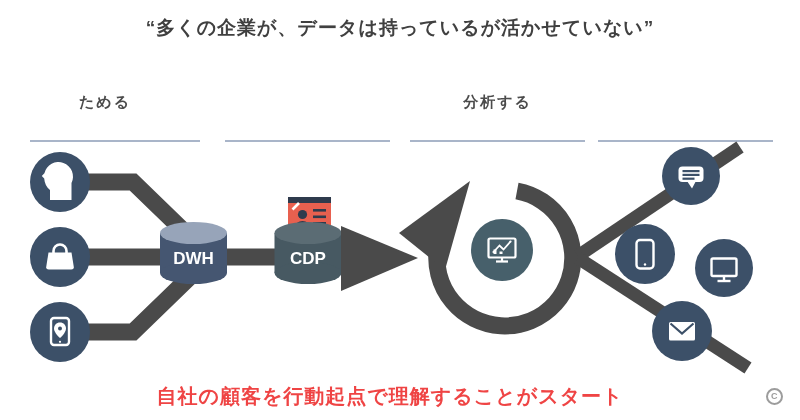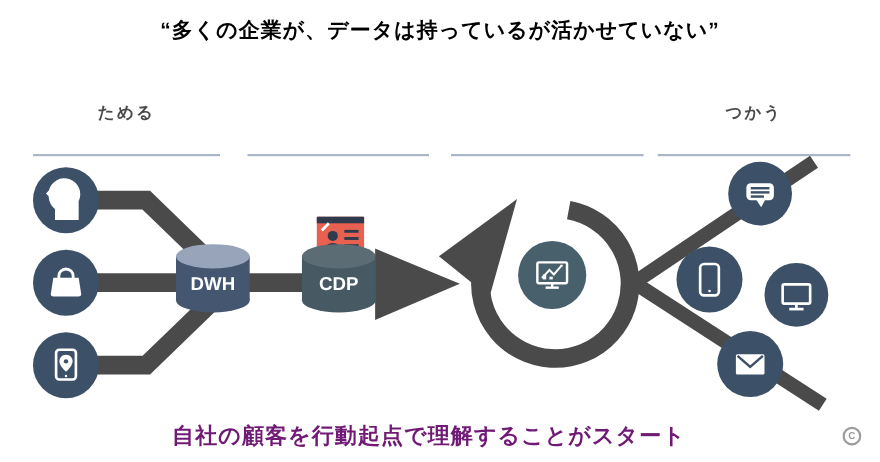--- a/index.html
+++ b/index.html
@@ -1,40 +1,40 @@
 <!DOCTYPE html>
 <html><head>
 <meta charset="utf-8">
 <style>
   html,body{margin:0;padding:0;background:#ffffff;}
   body{font-family:"Liberation Sans","DejaVu Sans",sans-serif;}
   .canvas{position:relative;width:800px;height:420px;background:#ffffff;overflow:hidden;}
   .title{position:absolute;left:0;top:15px;width:800px;text-align:center;
-         font-size:19px;font-weight:bold;color:#000000;letter-spacing:1px;}
+         font-size:19px;font-weight:bold;color:#404040;letter-spacing:1px;}
   .stage-label{position:absolute;top:93px;font-size:15px;font-weight:bold;color:#4b4b4b;
          letter-spacing:2px;text-align:center;}
   .stage-line{position:absolute;top:140px;height:2px;background:#a9b5c9;}
   .svg-layer{position:absolute;left:0;top:0;}
   .footer-message{position:absolute;left:0;top:383px;width:780px;text-align:center;
-         font-size:20px;font-weight:bold;color:#701a75;letter-spacing:1px;}
+         font-size:20px;font-weight:bold;color:#ef4444;letter-spacing:1px;}
   .credit{position:absolute;right:17px;top:388px;display:flex;align-items:center;gap:6px;
          color:#9c9c9c;font-weight:bold;font-size:15px;letter-spacing:0.4px;}
   .copyright-mark{width:13px;height:13px;border:2px solid #9c9c9c;border-radius:50%;
          display:flex;align-items:center;justify-content:center;
          font-size:9px;font-weight:bold;color:#9c9c9c;line-height:1;}
 </style>
 </head>
 <body>
 
 <div class="canvas">
 
   <div class="title">“多くの企業が、データは持っているが活かせていない”</div>
 
-  <div class="stage-label" style="left:30px;width:170px;text-align:center;">ためる</div>
-  <div class="stage-label" style="left:598px;width:175px;">つかう</div>
+  <div class="stage-label" style="left:20px;width:170px;text-align:center;">ためる</div>
+  <div class="stage-label" style="left:410px;width:175px;">分析する</div>
   <div class="stage-line" style="left:30px;width:170px;"></div>
   <div class="stage-line" style="left:225px;width:165px;"></div>
   <div class="stage-line" style="left:410px;width:175px;"></div>
   <div class="stage-line" style="left:598px;width:175px;"></div>
 
   <svg class="svg-layer" width="800" height="420" viewBox="0 0 800 420">
 
     <g stroke="#4a4a4a" stroke-width="17" fill="none" stroke-linejoin="miter">
       <path d="M60,182 L133,182 L196,243"></path>
       <path d="M60,257 L196,257"></path>

